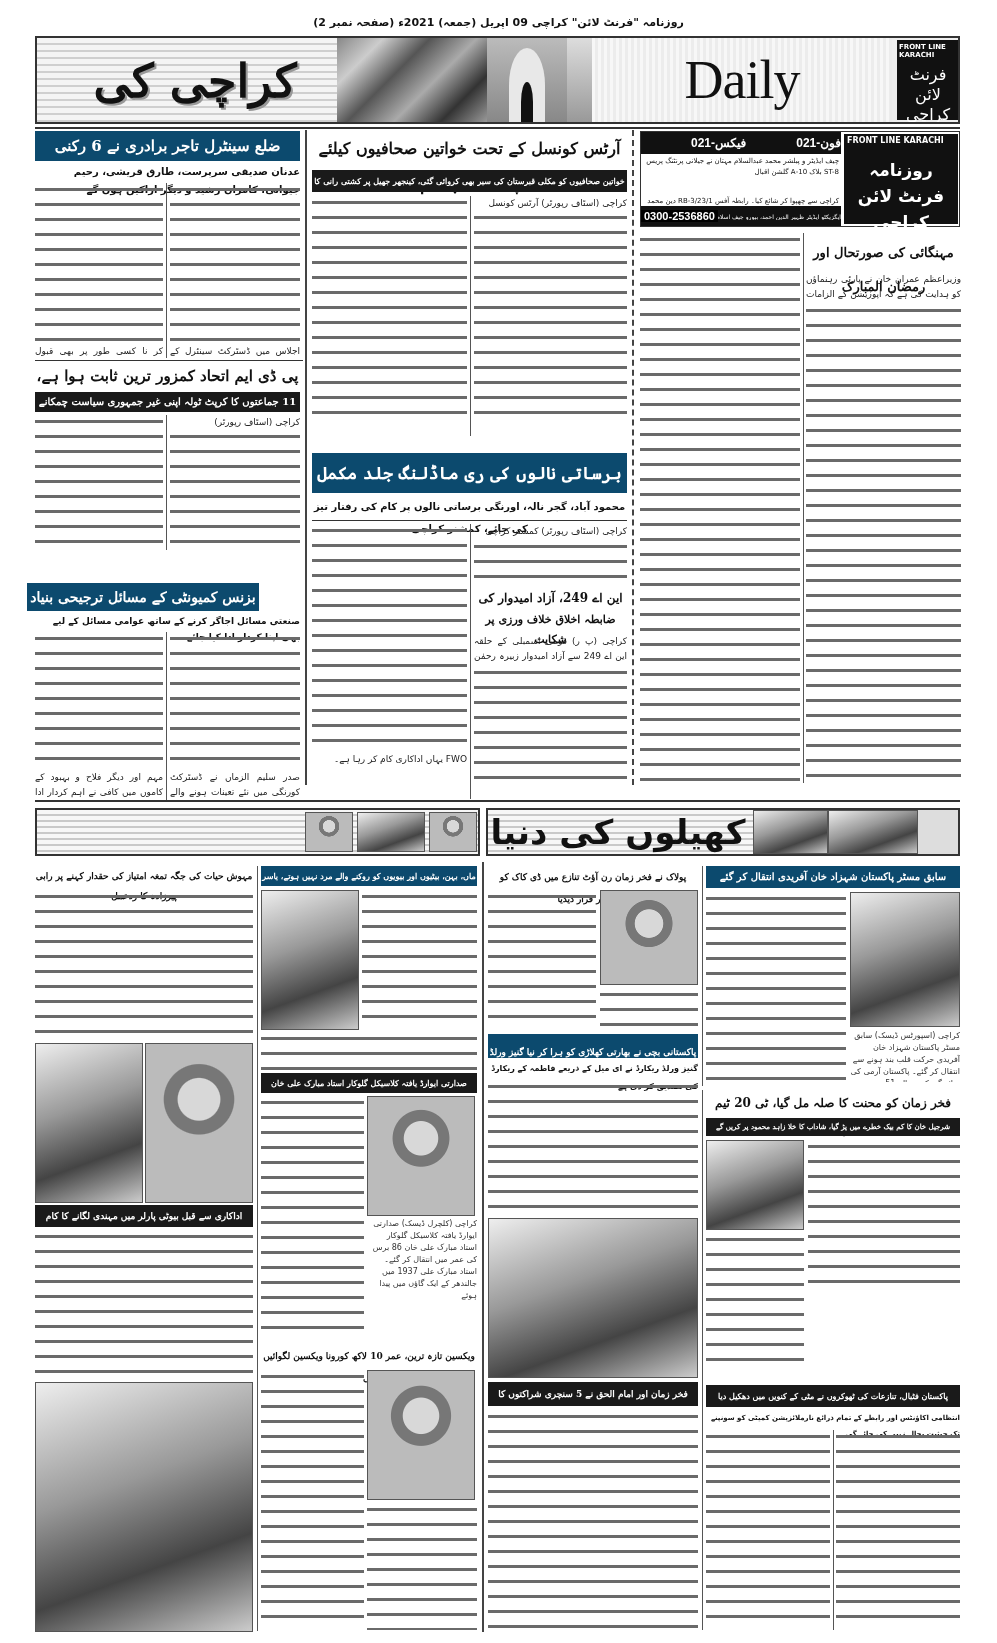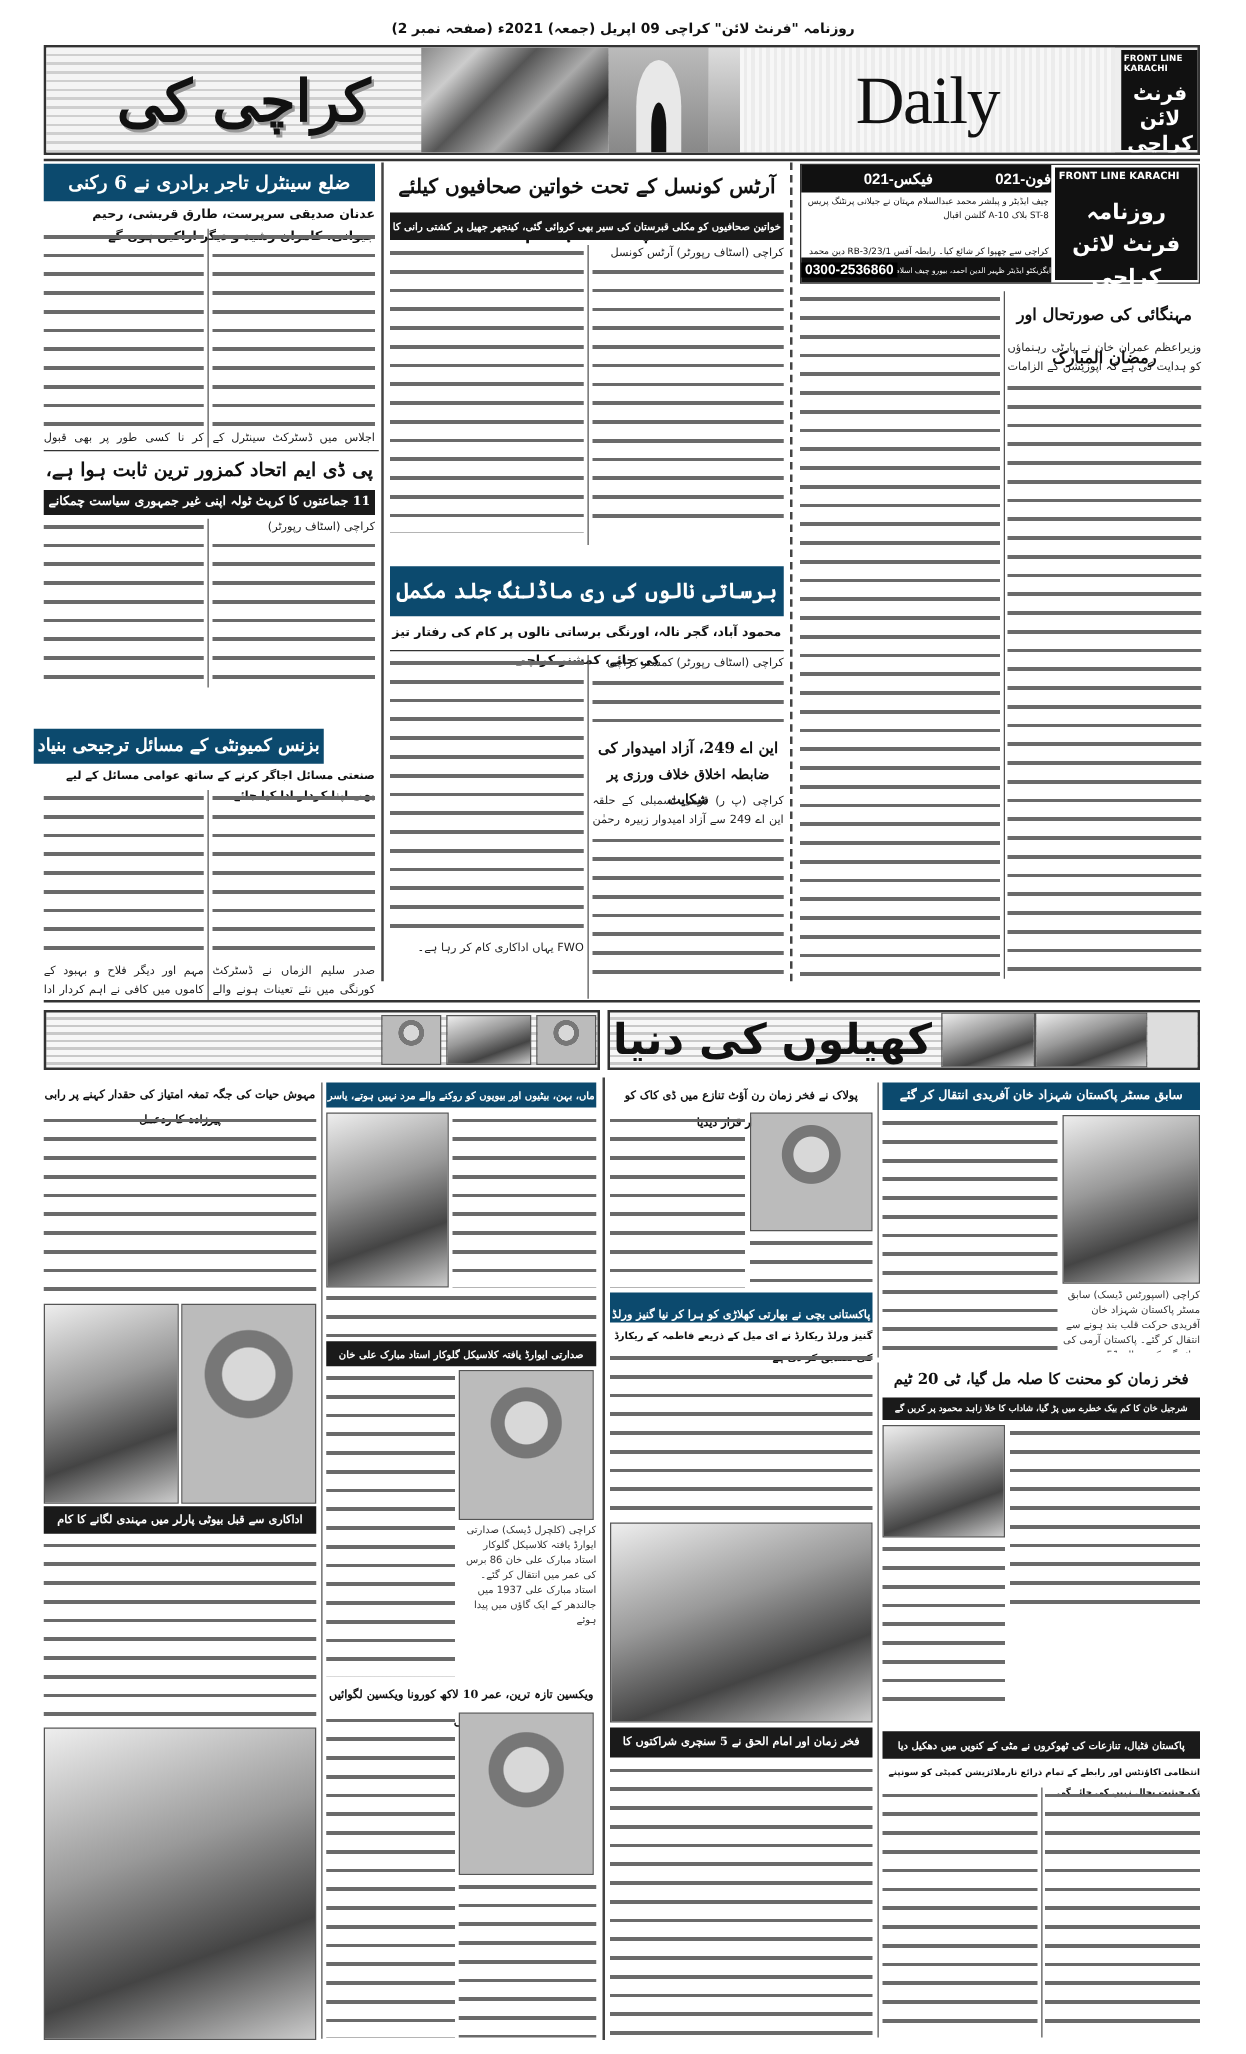--- a/index.html
+++ b/index.html
@@ -39,21 +39,21 @@
   </div>
   <div class="abs mh-photo" style="left:300px;top:0;width:150px;height:84px;"></div>
   <div class="abs" style="left:450px;top:0;width:80px;height:84px;background:linear-gradient(180deg,#bbb,#888);">
     <div class="abs" style="left:22px;top:10px;width:36px;height:74px;background:#e8e8e8;border-radius:50% 50% 0 0;"></div>
     <div class="abs" style="left:34px;top:44px;width:12px;height:40px;background:#111;border-radius:50% 50% 0 0;"></div>
   </div>
   <div class="abs" style="left:530px;top:0;width:25px;height:84px;background:linear-gradient(180deg,#ddd,#999);"></div>
   <div class="abs mh-daily">Daily Frontline</div>
   <div class="abs mh-logo">
     <div style="font-size:7px;font-weight:bold;padding:3px 2px 0;">FRONT LINE KARACHI</div>
-    <div style="font-size:16px;font-weight:bold;direction:rtl;text-align:center;line-height:20px;margin-top:6px;">فرنٹ لائن کراچی</div>
+    <div style="font-size:16px;font-weight:normal;direction:rtl;text-align:center;line-height:20px;margin-top:6px;">فرنٹ لائن کراچی</div>
   </div>
 </div>
 
 <div class="abs rule" style="left:35px;top:127px;width:925px;height:2px;"></div>
 <div class="abs vline" style="left:305px;top:130px;height:655px;"></div>
 <div class="abs dashv" style="left:632px;top:130px;height:655px;"></div>
 
 <div class="abs head-gray" style="left:35px;top:131px;width:265px;height:30px;font-size:15px;line-height:30px;">ضلع سینٹرل تاجر برادری نے 6 رکنی کمیٹی تشکیل دے دی</div>
 <div class="abs rtl" style="left:35px;top:163px;width:265px;height:18px;font-size:10px;font-weight:bold;line-height:18px;">عدنان صدیقی سرپرست، طارق قریشی، رحیم جیوانی، کامران رشید و دیگر اراکین ہوں گے</div>
 <div class="abs lines" style="left:35px;top:183px;width:128px;height:160px;"></div>

